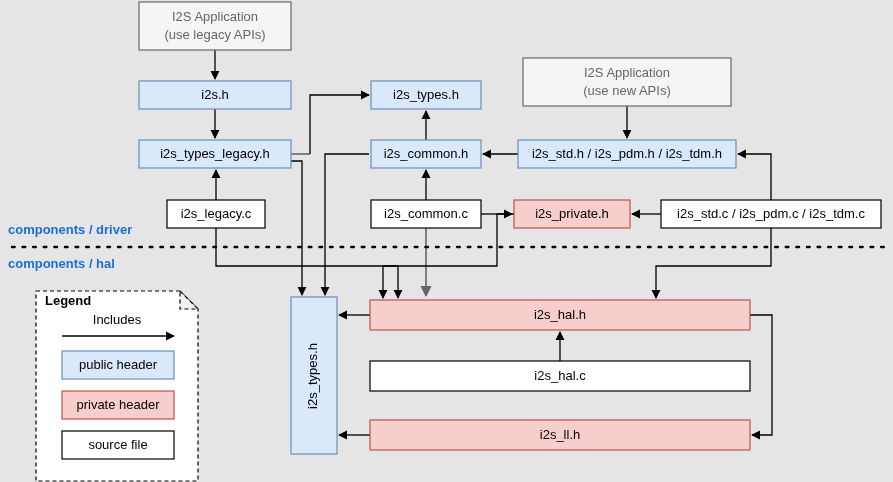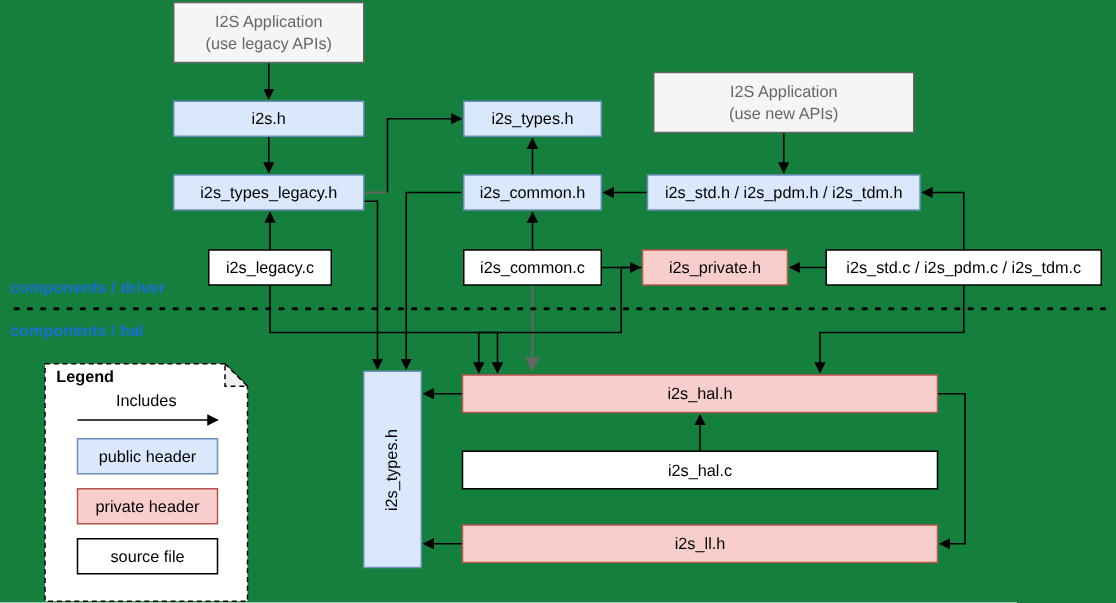--- a/index.html
+++ b/index.html
@@ -4,21 +4,21 @@
 <style>
   html, body {
     margin: 0;
     padding: 0;
     background: #ffffff;
   }
   #stage {
     position: relative;
     width: 893px;
     height: 482px;
-    background: #15803d;
+    background: #e5e5e5;
     font-family: "Liberation Sans", sans-serif;
     overflow: hidden;
   }
   svg#diagram {
     position: absolute;
     left: 0;
     top: 0;
     width: 893px;
     height: 482px;
   }

